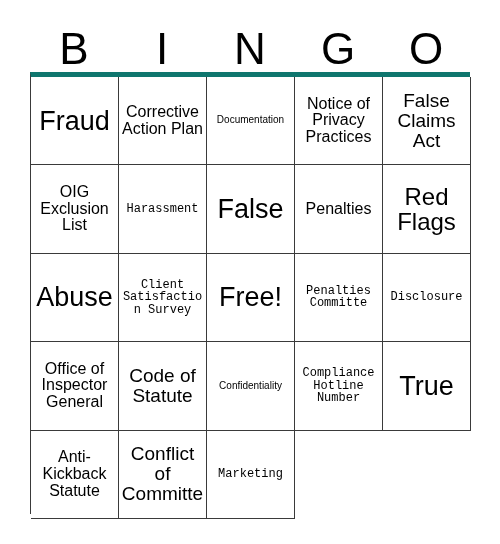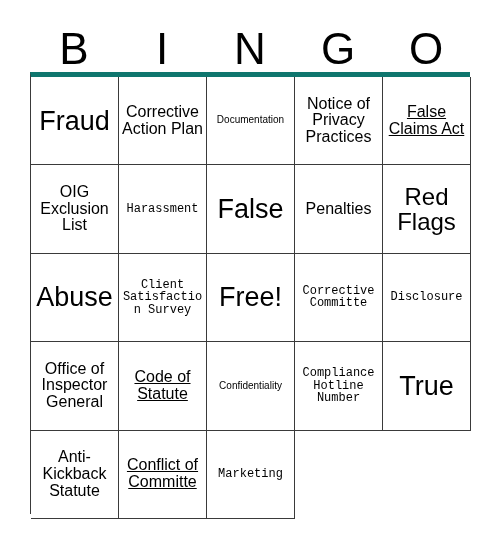--- a/index.html
+++ b/index.html
@@ -75,21 +75,21 @@
     display: block;
     width: 100%;
     line-height: 1.05;
     word-wrap: break-word;
     color: #000000;
   }
 
   
   .fs-xxl { font-size: 27px; }
   .fs-xl  { font-size: 24px; }
-  .fs-lg  { font-size: 16px; text-decoration: underline; }
+  .fs-lg  { font-size: 19px; }
   .fs-md  { font-size: 16px; }
   .fs-sm  { font-size: 12px; font-family: Liberation Mono, monospace; }
   .fs-xs  { font-size: 11.5px; }
   .fs-xxs { font-size: 10px; }
 </style>
 </head>
 <body>
 
 <div id="bingo-card">
 
@@ -138,21 +138,21 @@
     <div class="bingo-cell">
       <span class="cell-text fs-xxl">Abuse</span>
     </div>
     <div class="bingo-cell">
       <span class="cell-text fs-sm">Client Satisfaction Survey</span>
     </div>
     <div class="bingo-cell">
       <span class="cell-text fs-xxl">Free!</span>
     </div>
     <div class="bingo-cell">
-      <span class="cell-text fs-sm">Corrective Committe</span>
+      <span class="cell-text fs-sm">Penalties Committe</span>
     </div>
     <div class="bingo-cell">
       <span class="cell-text fs-sm">Disclosure</span>
     </div>
 
     <div class="bingo-cell">
       <span class="cell-text fs-md">Office of Inspector General</span>
     </div>
     <div class="bingo-cell">
       <span class="cell-text fs-lg">Code of Statute</span>

